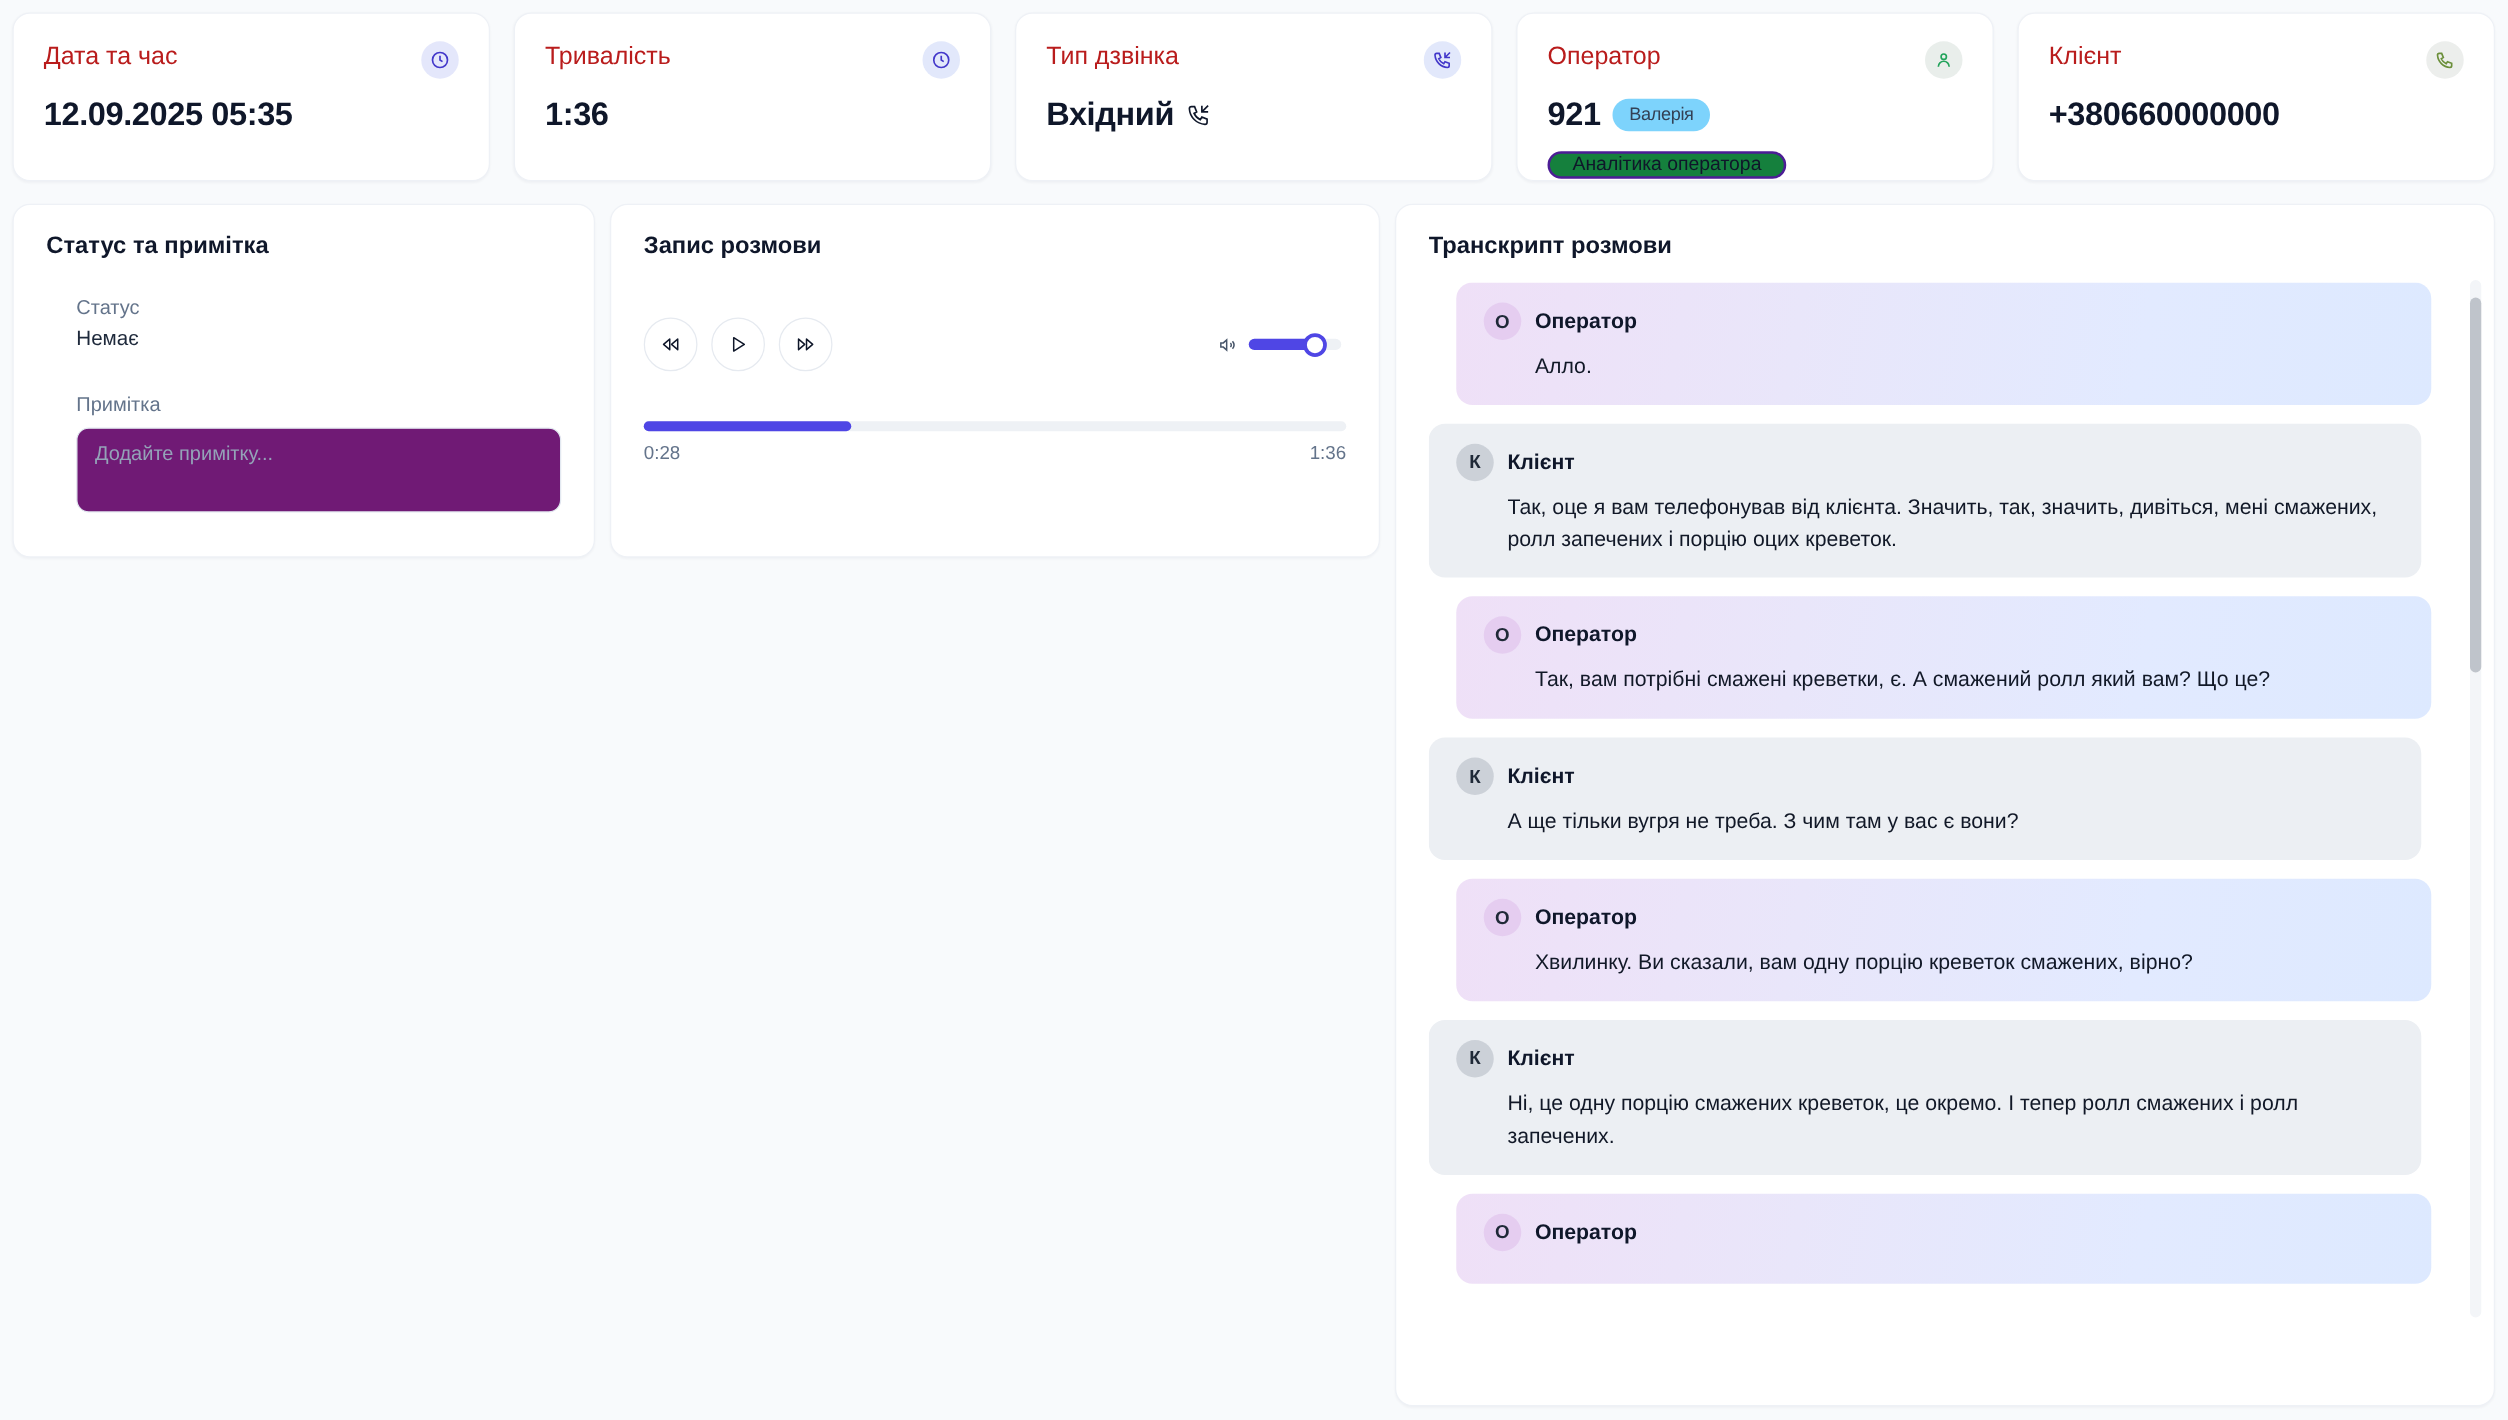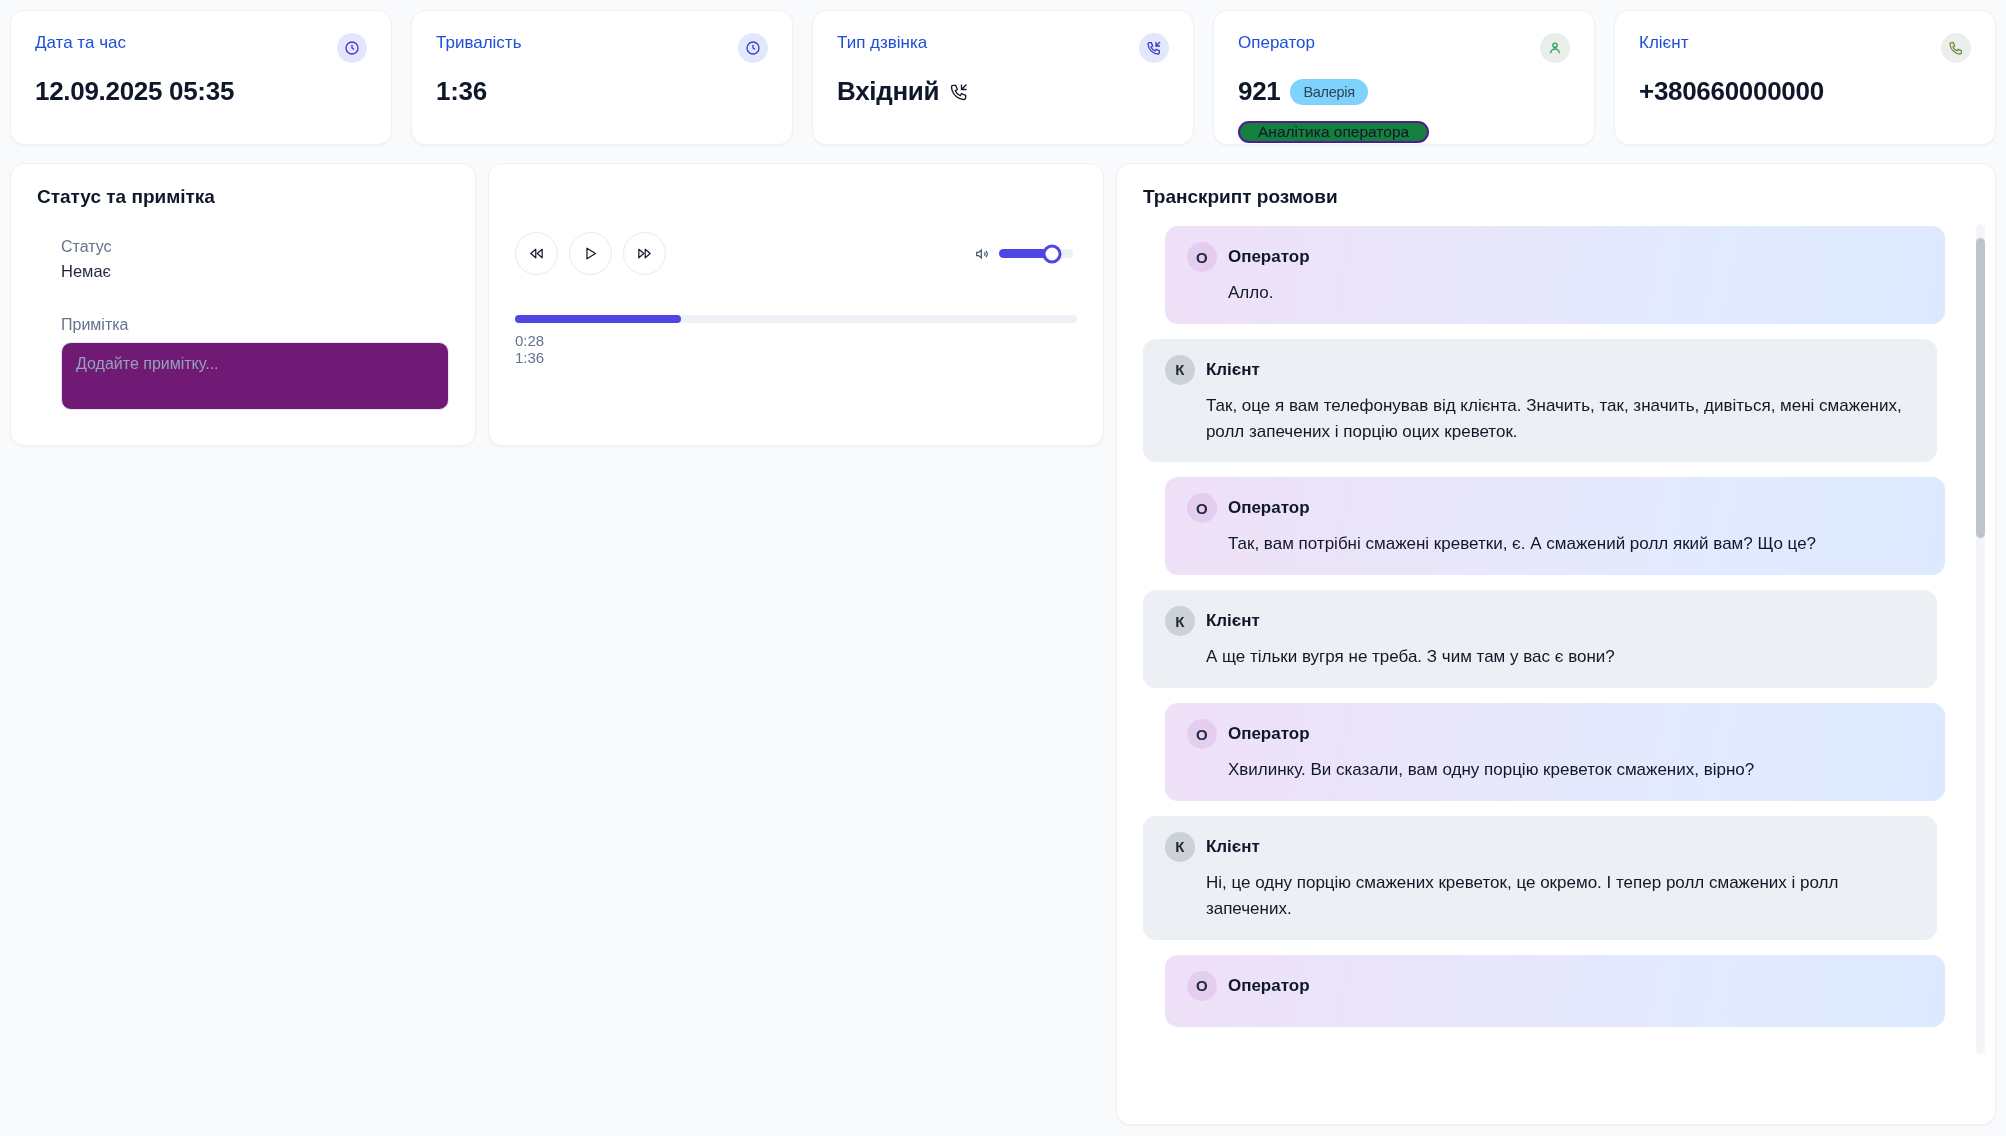--- a/index.html
+++ b/index.html
@@ -17,21 +17,21 @@
     background: #ffffff;
     border: 1px solid #eef1f6;
     border-radius: 14px;
     box-shadow: 0 1px 2px rgba(16,24,40,.04);
   }
 
   
   .top-row { display: flex; gap: 19px; height: 135px; }
   .stat-card { flex: 1 1 0; padding: 22px 24px; position: relative; }
   .stat-head { display: flex; align-items: flex-start; justify-content: space-between; }
-  .stat-label { font-size: 17px; color: #1d4ed8; line-height: 1.2; }
+  .stat-label { font-size: 20px; color: #b91c1c; line-height: 1.2; }
   .stat-value { margin-top: 13px; font-size: 26px; font-weight: 700; letter-spacing: -.3px; display: flex; align-items: center; gap: 10px; }
   .icon-badge {
     width: 30px; height: 30px; border-radius: 50%;
     display: flex; align-items: center; justify-content: center; flex: 0 0 auto;
   }
   .ib-indigo { background: #e4e7fb; color: #4338ca; }
   .ib-indigo2 { background: #e2e8fb; color: #4338ca; }
   .ib-green { background: #e9eeeb; color: #22a35b; }
   .ib-green2 { background: #eceeec; color: #6b8f3a; }
   .icon-badge svg { width: 16px; height: 16px; }
@@ -92,21 +92,21 @@
     position: absolute; left: 72%; top: 50%;
     transform: translate(-50%,-50%);
     width: 19px; height: 19px; border-radius: 50%;
     background: #fff; border: 3px solid #4f46e5;
   }
   .seek-track {
     margin-top: 40px; height: 8px; border-radius: 6px;
     background: #eef1f5; position: relative;
   }
   .seek-fill { position: absolute; left:0; top:0; height:100%; width: 29.5%; background: #4f46e5; border-radius: 6px; }
-  .time-row { display: flex; justify-content: space-between; margin-top: 9px; font-size: 15px; color: #64748b; flex-direction: column; }
+  .time-row { display: flex; justify-content: space-between; margin-top: 9px; font-size: 15px; color: #64748b; }
 
   
   .transcript-card {
     padding: 22px 24px 0 26px; height: 962px; position: relative; overflow: hidden;
   }
   .transcript-scroll {
     margin-top: 18px; height: 900px; overflow: hidden; position: relative;
     padding-right: 26px;
   }
   .bubble { border-radius: 13px; padding: 16px 22px 18px 22px; margin-bottom: 15px; }
@@ -226,20 +226,21 @@
           <div class="field-label">Статус</div>
           <div class="field-value">Немає</div>
           <div class="note-label">Примітка</div>
           <textarea class="note-box" placeholder="Додайте примітку..." style=""></textarea>
         </div>
       </div>
     </div>
 
     <div class="col-mid">
       <div class="card player-card">
+        <div class="card-title">Запис розмови</div>
         <div class="player-controls">
           <div class="pbtn">
             <svg viewBox="0 0 24 24" fill="none" stroke="#0f172a" stroke-width="1.7" stroke-linejoin="round">
                 <path d="M11 6 4 12l7 6V6z"></path>
                 <path d="M20 6l-7 6 7 6V6z"></path>
               </svg>
           </div>
           <div class="pbtn">
             <svg viewBox="0 0 24 24" fill="none" stroke="#0f172a" stroke-width="1.7" stroke-linejoin="round">
                 <path d="M7 4.5 19 12 7 19.5V4.5z"></path>

